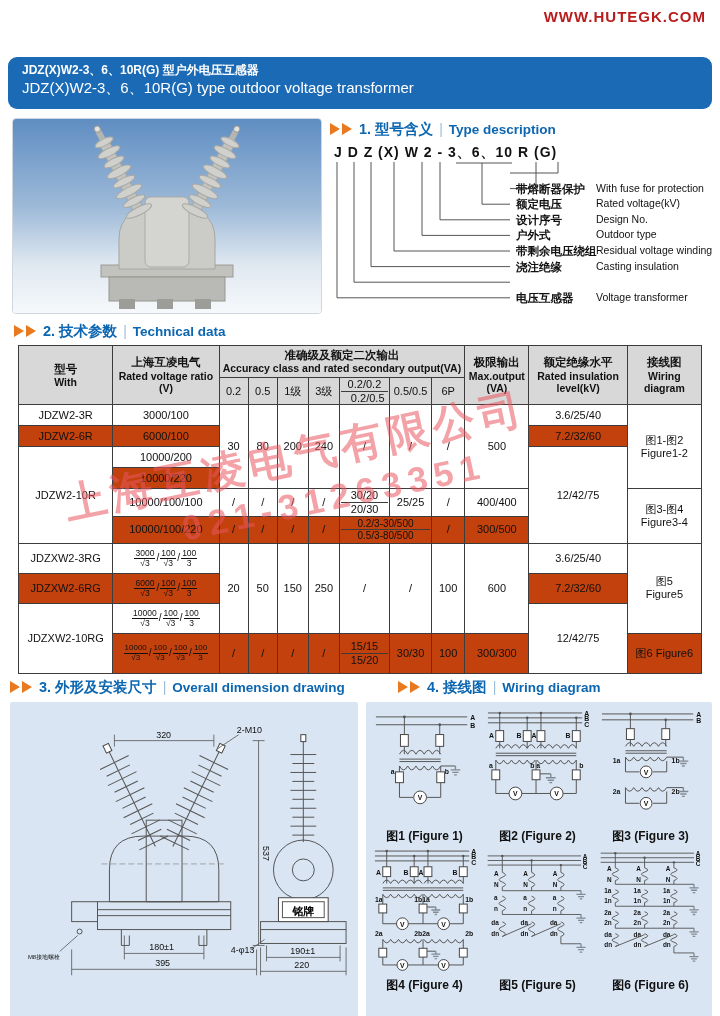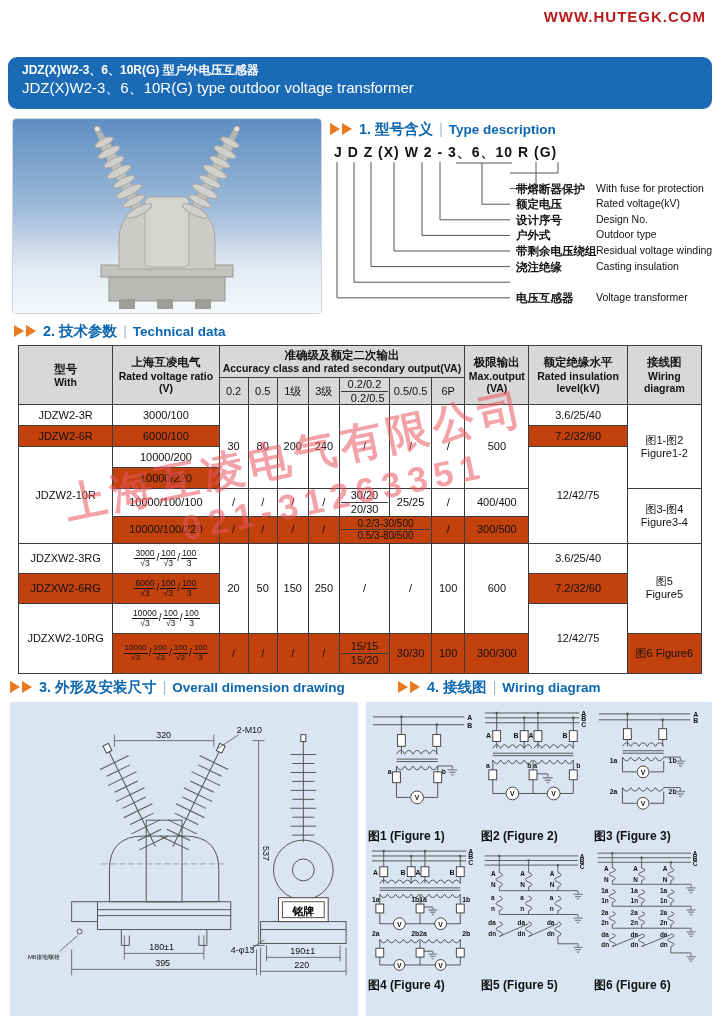--- a/index.html
+++ b/index.html
@@ -46,21 +46,21 @@
   .frs{font-size:8px;}
   .sl{display:inline-block;margin:0 1px;font-size:10px;vertical-align:middle;}
   .h21{height:21px}.h27{height:27px}.h30{height:30px}.h40{height:40px}
   
   .sec3-head{position:absolute;top:676px;left:10px;}
   .sec4-head{position:absolute;top:676px;left:374px;margin-left:24px;}
   .panel{position:absolute;top:702px;height:386px;background:#d9e5f2;border-radius:2px;}
   .panel.p3{left:10px;width:348px;}
   .panel.p4{left:366px;width:346px;}
   .wgrid{display:flex;flex-wrap:wrap;padding:4px 2px;}
-  .wfig{width:113px;}
+  .wfig{width:113px;text-align:center;}
   .wcap{font-size:12px;font-weight:bold;margin-top:0px;}
   
   .ln{stroke:#555;fill:none;stroke-width:1;}
   .lnb{stroke:#444;fill:#fff;stroke-width:1;}
   .gnd{stroke:#808a94;stroke-width:1.4;fill:none;}
   .dim{stroke:#555;stroke-width:0.8;fill:none;}
   .dash{stroke:#888;stroke-width:0.7;stroke-dasharray:6 3;fill:none;}
   text.lb{font-size:7px;font-weight:bold;fill:#111;}
   text.dm{font-size:9px;fill:#111;}
   text.dms{font-size:6px;fill:#111;}

